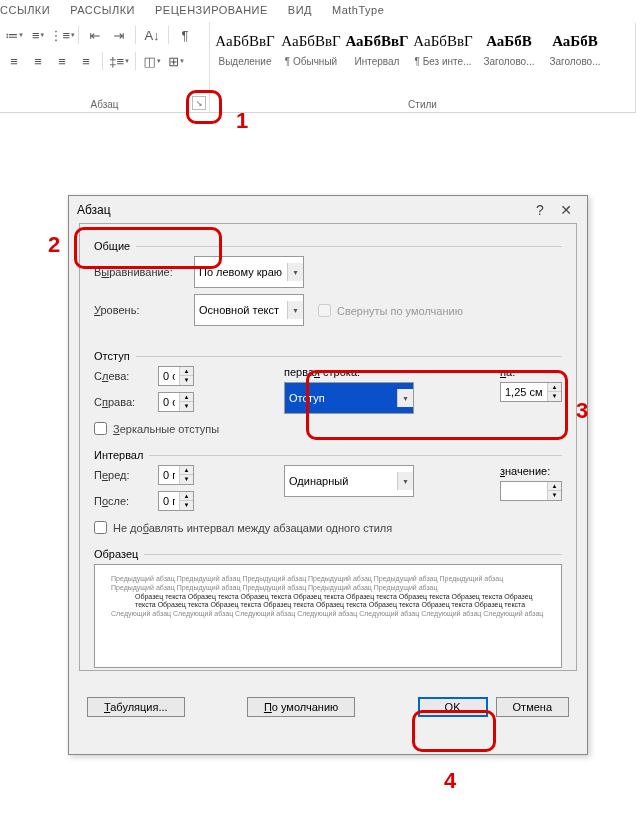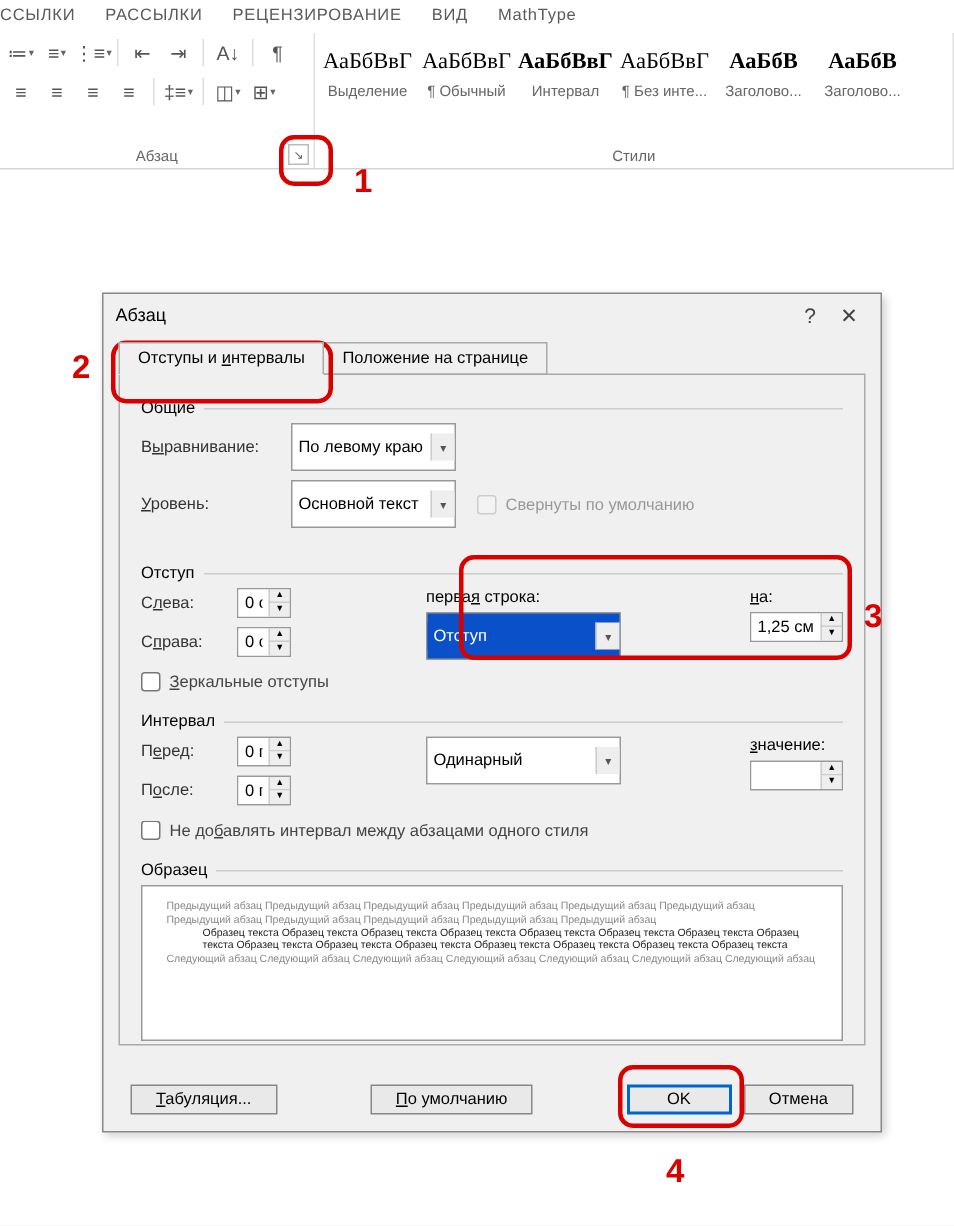--- a/index.html
+++ b/index.html
@@ -142,24 +142,20 @@
 </div>
 
 <div class="dialog">
   <div class="dlg-title">
     <span>Абзац</span>
     <span class="spacer"></span>
     <span class="sysbtn">?</span>
     <span class="sysbtn">✕</span>
   </div>
 
-  <div class="tab-row">
-    <div class="tab active">Отступы и <u class="access">и</u>нтервалы</div>
-    <div class="tab">Положение на странице</div>
-  </div>
 
   <div class="tab-panel">
     <fieldset>
       <legend>Общие</legend>
       <div class="row">
         <label>В<u class="access">ы</u>равнивание:</label>
         <div class="combo">
             <input value="По левому краю" style="">
             <span class="arrow">▾</span>
           </div>

